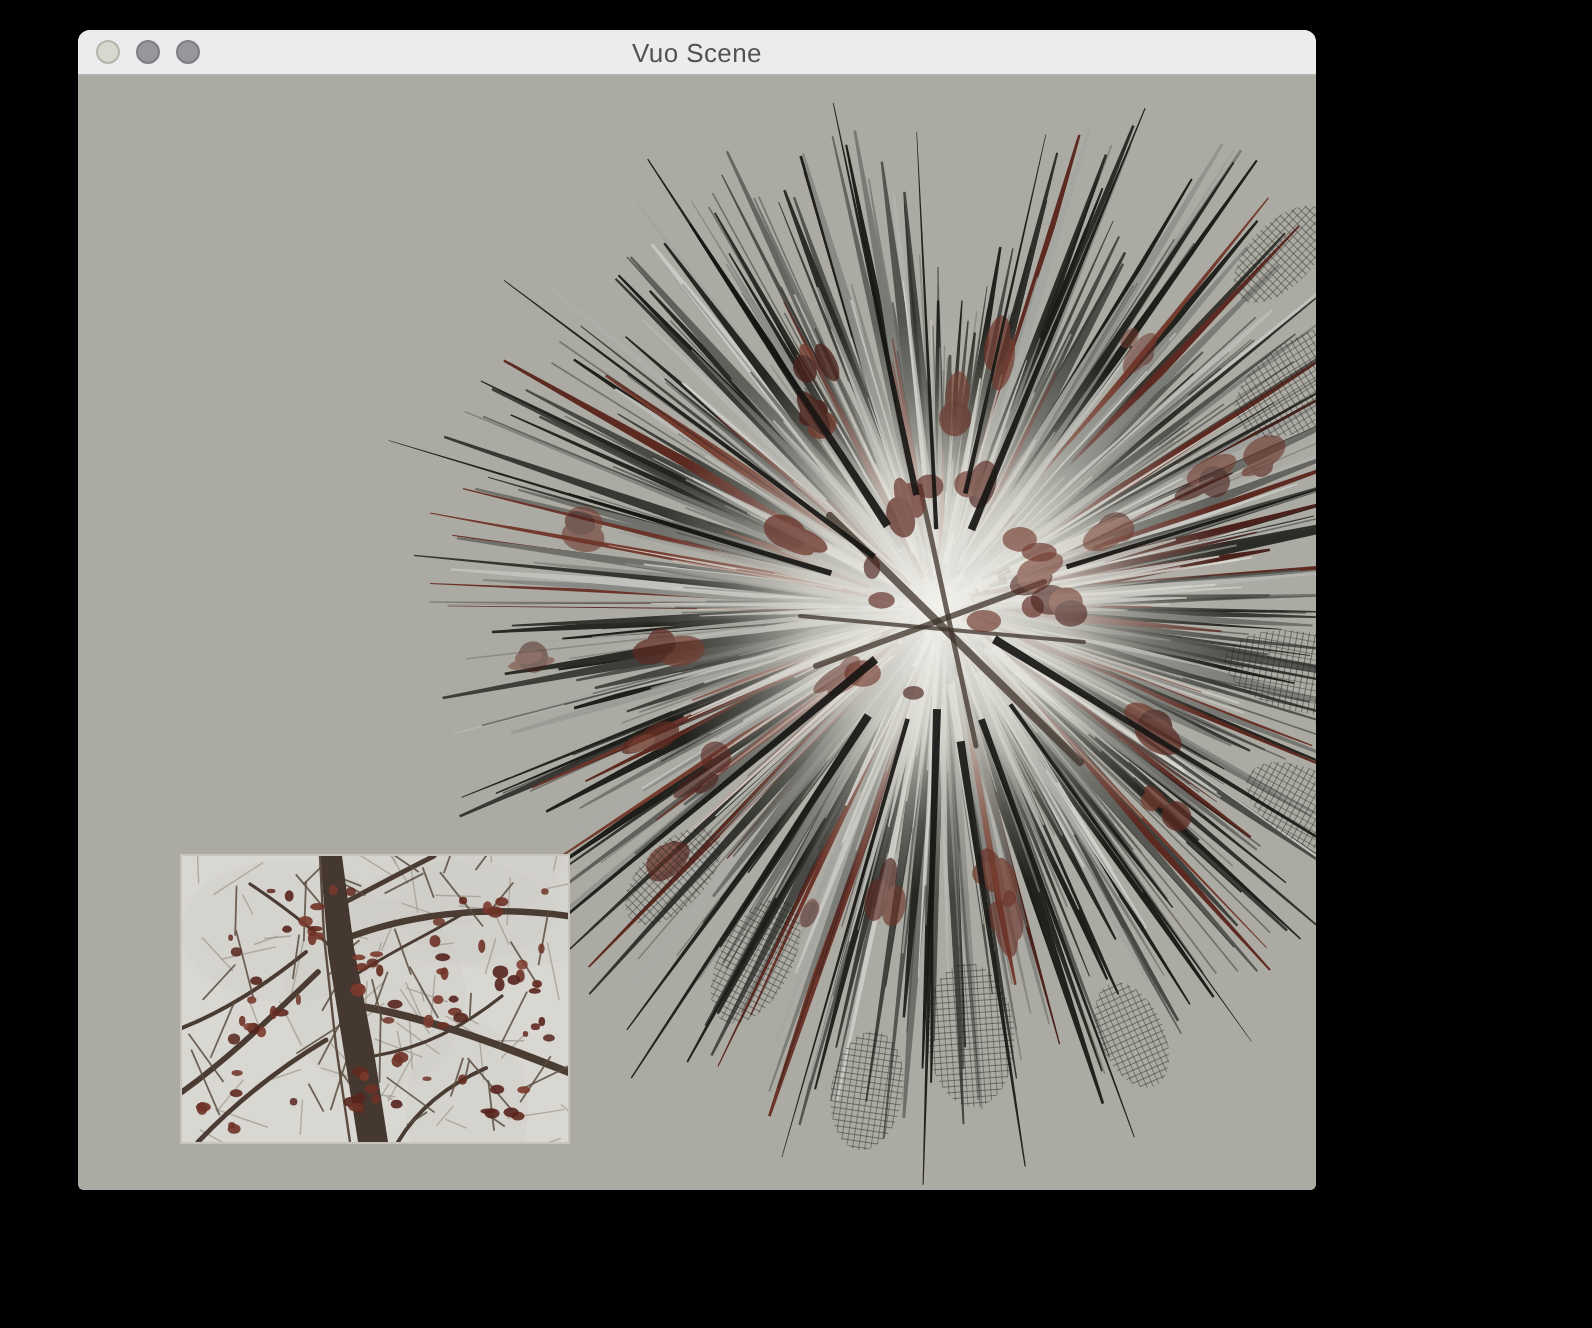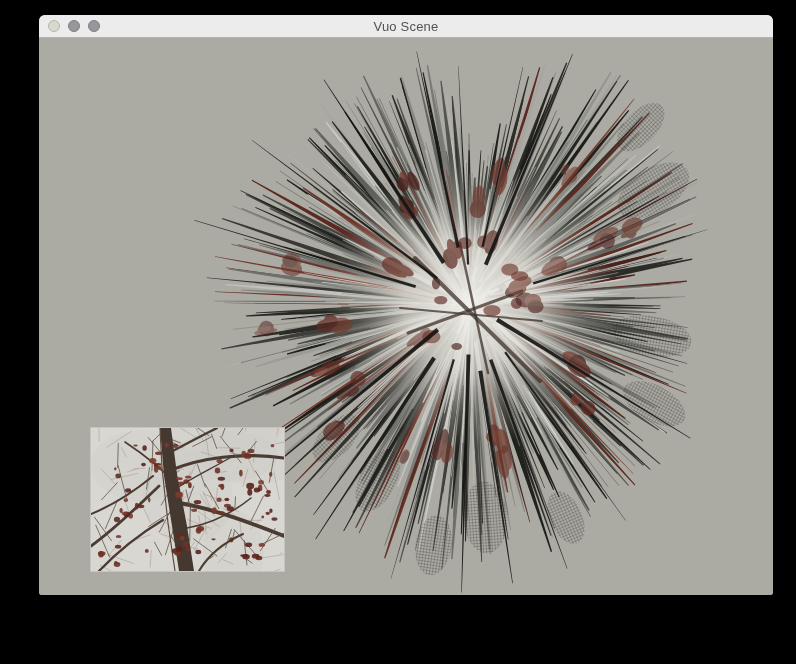--- a/index.html
+++ b/index.html
@@ -2,21 +2,21 @@
 <html><head>
 <meta charset="utf-8">
 <style>
   html,body{margin:0;padding:0;}
   body{
     width:796px;height:664px;overflow:hidden;position:relative;
     background:#000;
     font-family:"Liberation Sans", sans-serif;
   }
   .window{
-    position:absolute;left:39px;top:15px;width:734px;height:580px;
+    position:absolute;left:39px;top:15px;width:619px;height:580px;
     border-radius:6px 6px 3px 3px;overflow:hidden;
     background:#acaba3;
   }
   .titlebar{
     position:absolute;left:0;top:0;right:0;height:22px;
     background:#ececec;border-bottom:1px solid #b4b3b0;
     display:flex;align-items:center;justify-content:center;
   }
   .titlebar .title{
     font-size:13px;color:#525252;letter-spacing:0.2px;

